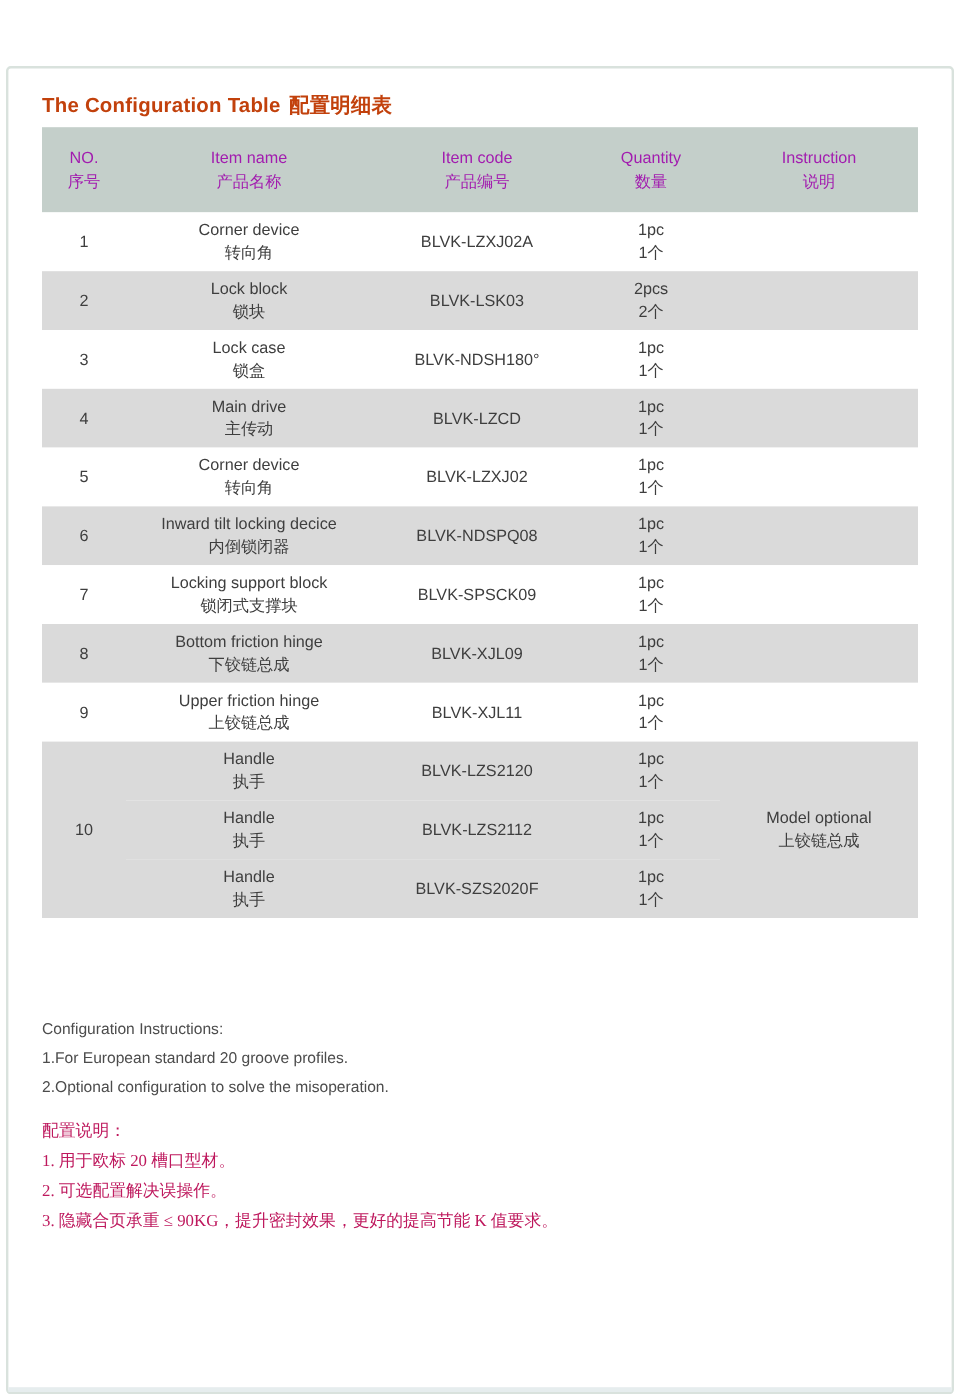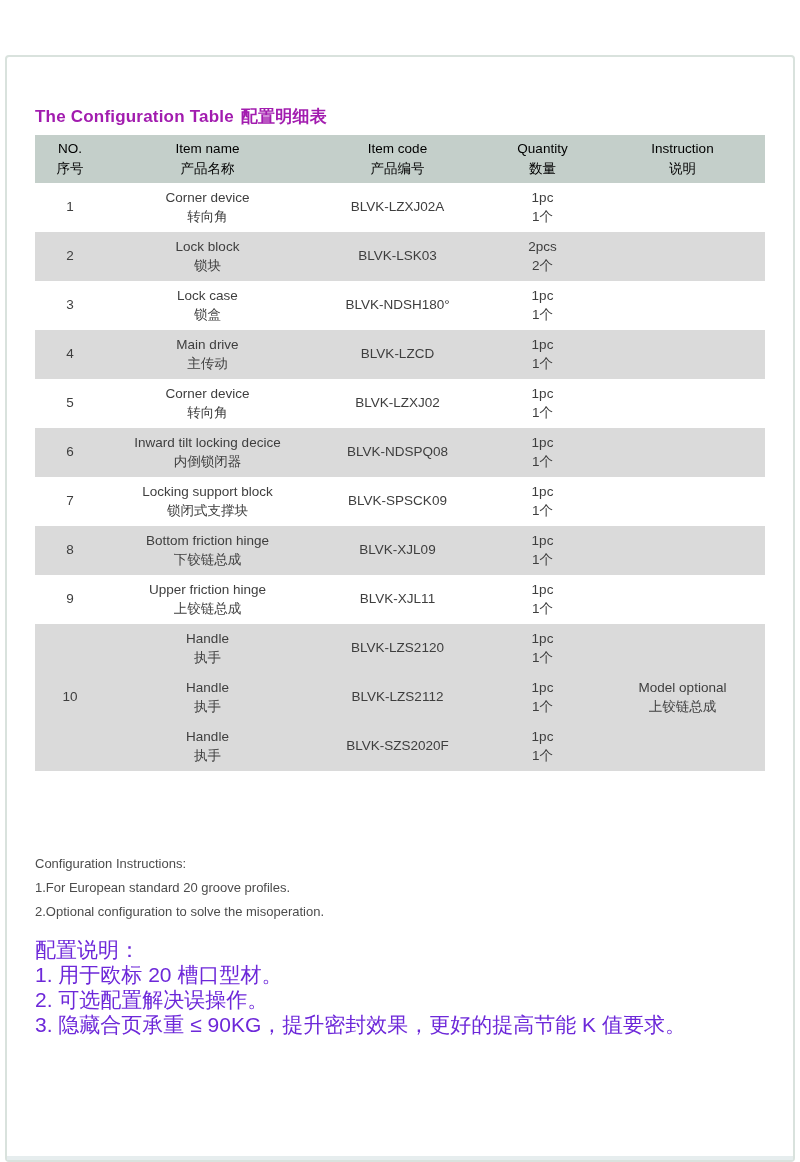--- a/index.html
+++ b/index.html
@@ -13,41 +13,41 @@
   }
   .card {
     position: absolute;
     top: 55px; left: 5px;
     width: 790px; bottom: 0;
     background: #ffffff;
     border: 2px solid #d9e2dd;
     border-radius: 4px;
   }
   .title {
-    margin: 50px 0 0 28px;
+    margin: 21px 0 0 28px;
     font-size: 17px;
     font-weight: 600;
-    color: #a21caf;
+    color: #c2410c;
     letter-spacing: 0.2px;
     line-height: 20px;
   }
   .title .zh { margin-left: 7px; }
   table.cfg {
     margin: 8px 0 0 28px;
     width: 730px;
     border-collapse: collapse;
     table-layout: fixed;
   }
   table.cfg th {
     background: #c4cfca;
     height: 48px;
-    padding: 4px;
+    padding: 16px;
     font-size: 13.5px;
     font-weight: 500;
-    color: #000000;
+    color: #a21caf;
     line-height: 1.45;
     text-align: center;
   }
   table.cfg td {
     height: 49px;
     padding: 0;
     text-align: center;
     vertical-align: middle;
     font-size: 13.5px;
     color: #3e3e3e;
@@ -58,22 +58,23 @@
   .notes-en {
     margin: 84px 0 0 28px;
     width: 716px;
     font-size: 13px;
     color: #4c4c4c;
   }
   .notes-en p { margin: 0 0 6px 0; line-height: 18px; text-align: justify; }
   .notes-zh {
     margin: 21px 0 0 28px;
     width: 716px;
-    font-size: 21px;
-    color: #6d28d9;
+    font-size: 14px;
+    color: #be185d;
+    font-family: Liberation Serif, serif;
   }
   .notes-zh p { margin: 0 0 9px 0; line-height: 16px; }
   .notes-zh p.h { font-weight: 400; }
   .bottom-strip {
     position: absolute;
     left: 0; right: 0; bottom: 0;
     height: 4px;
     background: #e6edee;
   }
 </style>

